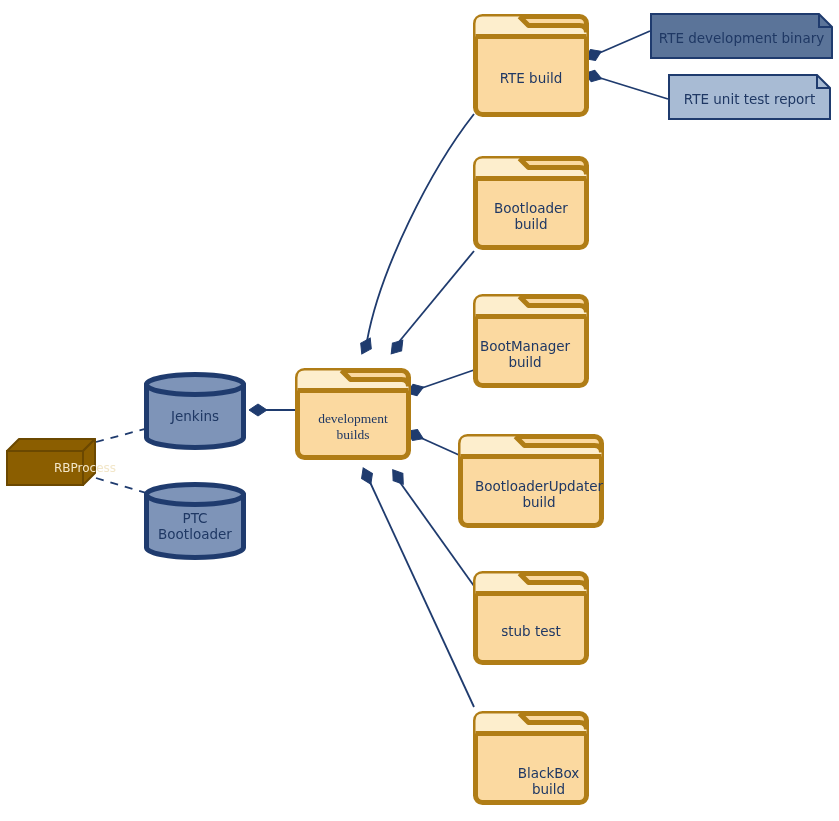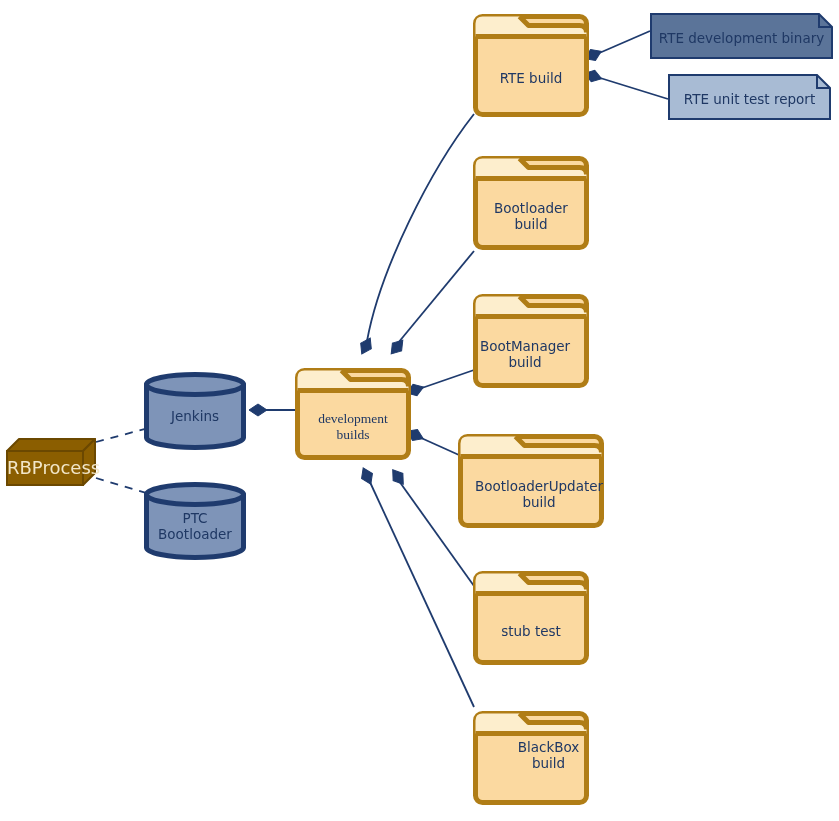--- a/index.html
+++ b/index.html
@@ -73,23 +73,24 @@
   }
   .node3d .node3d-svg {
     position: absolute;
     left: 0;
     top: 0;
   }
   .node3d .node3d-label {
     position: absolute;
     text-align: center;
     color: #f2e6c8;
-    font-size: 18px;
-    line-height: 16px;
-    pointer-events: none;
+    font-size: 12px;
+    line-height: 16px;
+    pointer-events: none;
+    padding-left: 40px;
   }
 
   
   .note {
     position: absolute;
   }
   .note .note-svg {
     position: absolute;
     left: 0;
     top: 0;
@@ -223,21 +224,21 @@
     <div class="folder-label" style="top: 51.5px;">stub test</div>
   </div>
 
   <div class="folder" id="node-blackbox-build" style="left: 473px; top: 711px; width: 116px; height: 94px;">
     <svg class="folder-svg" width="116" height="94" viewBox="0 0 116 94">
         <rect x="2.5" y="2.5" width="111" height="89" rx="7" ry="7" fill="#fbd9a0" stroke="#b07d16" stroke-width="5"></rect>
         <path d="M 9.5 2.5 L 46.5 2.5 L 55.5 11.5 L 106.5 11.5 Q 113.5 11.5 113.5 18.5 L 113.5 22.5 L 2.5 22.5 L 2.5 9.5 Q 2.5 2.5 9.5 2.5 Z" fill="#fdeecd" stroke="none"></path>
         <path d="M 46.5 2.5 L 55.5 11.5 L 106.5 11.5 Q 113.5 11.5 113.5 18.5" fill="none" stroke="#b07d16" stroke-width="5" stroke-linejoin="round" stroke-linecap="butt"></path>
         <line x1="2.5" y1="22.5" x2="113.5" y2="22.5" stroke="#b07d16" stroke-width="5"></line>
       </svg>
-    <div class="folder-label" style="top: 28px; margin-left: 35px;">BlackBox
+    <div class="folder-label" style="top: 54px; margin-left: 35px;">BlackBox
 build</div>
   </div>
 
   <div class="note" id="node-rte-development-binary" style="left: 650px; top: 13px; width: 183px; height: 46px;">
     <svg class="note-svg" width="183" height="46" viewBox="0 0 183 46">
         <path d="M 1 1 L 169 1 L 182 14 L 182 45 L 1 45 Z" fill="#5b7499" stroke="#1f3b6e" stroke-width="2" stroke-linejoin="miter"></path>
         <path d="M 169 1 L 169 14 L 182 14" fill="none" stroke="#1f3b6e" stroke-width="2"></path>
       </svg>
     <div class="note-label" style="top: 17px;">RTE development binary</div>
   </div>

